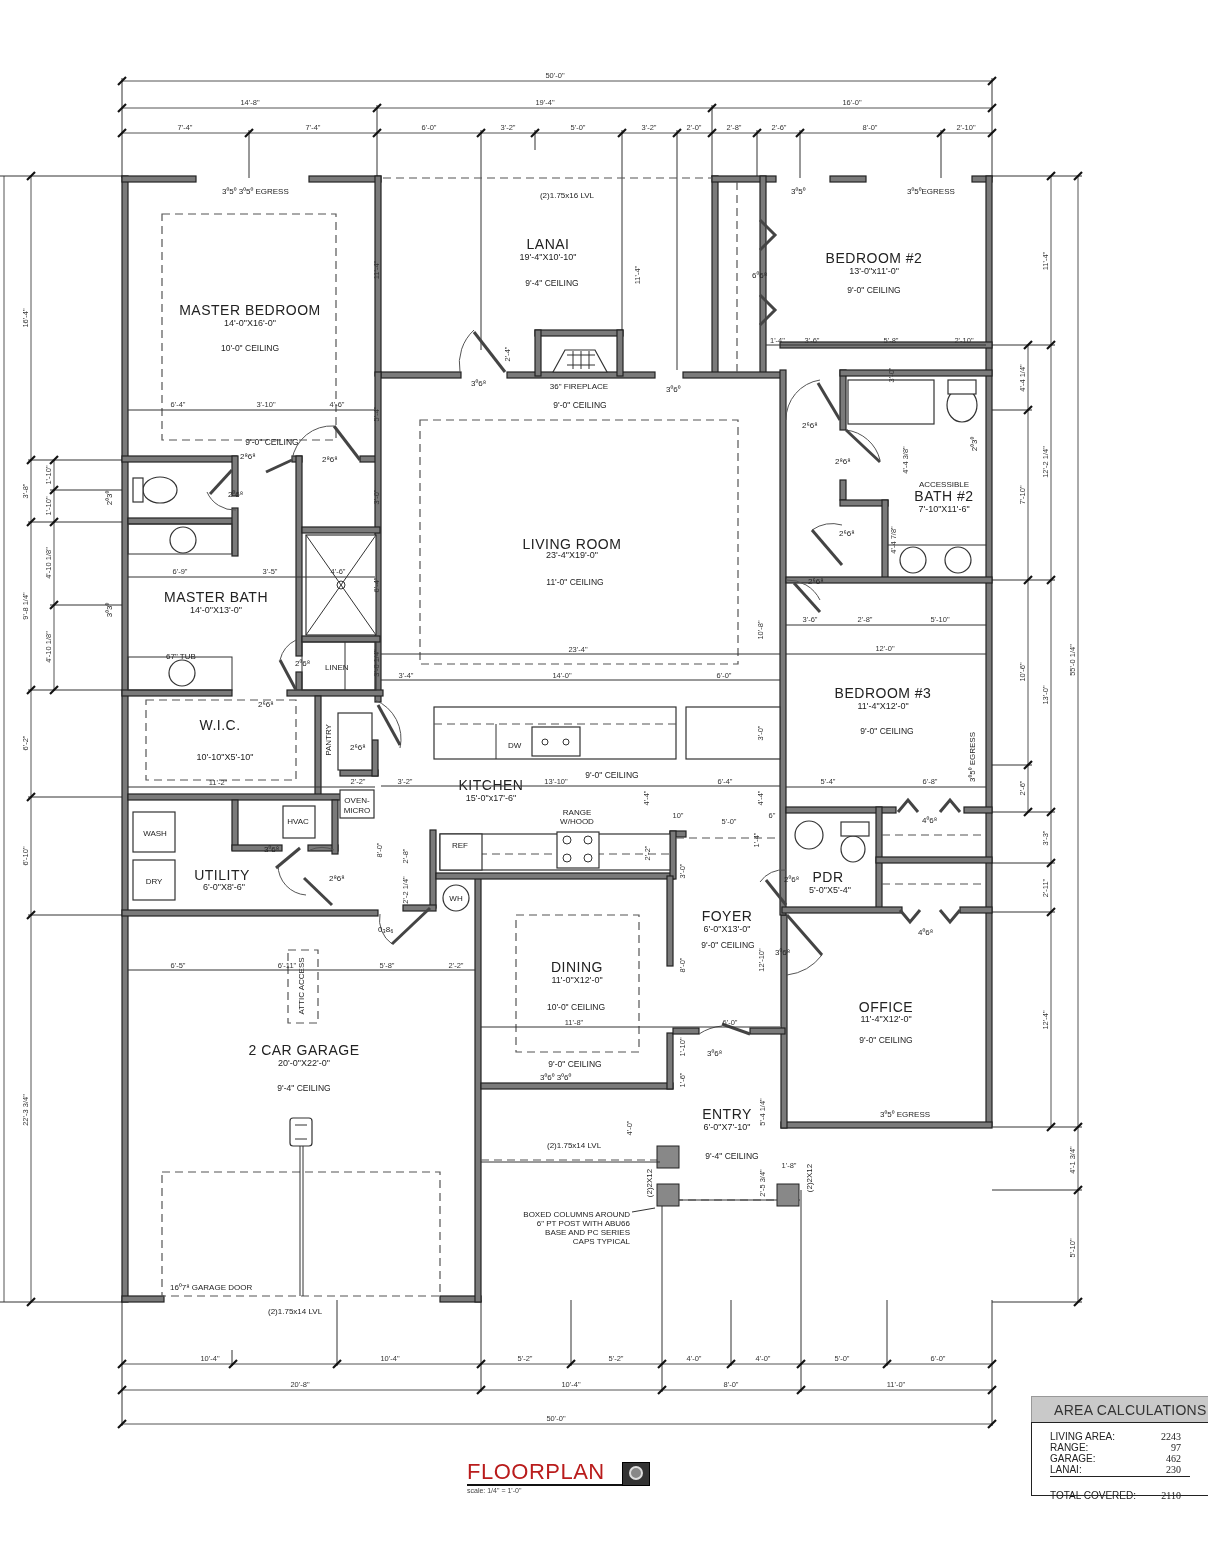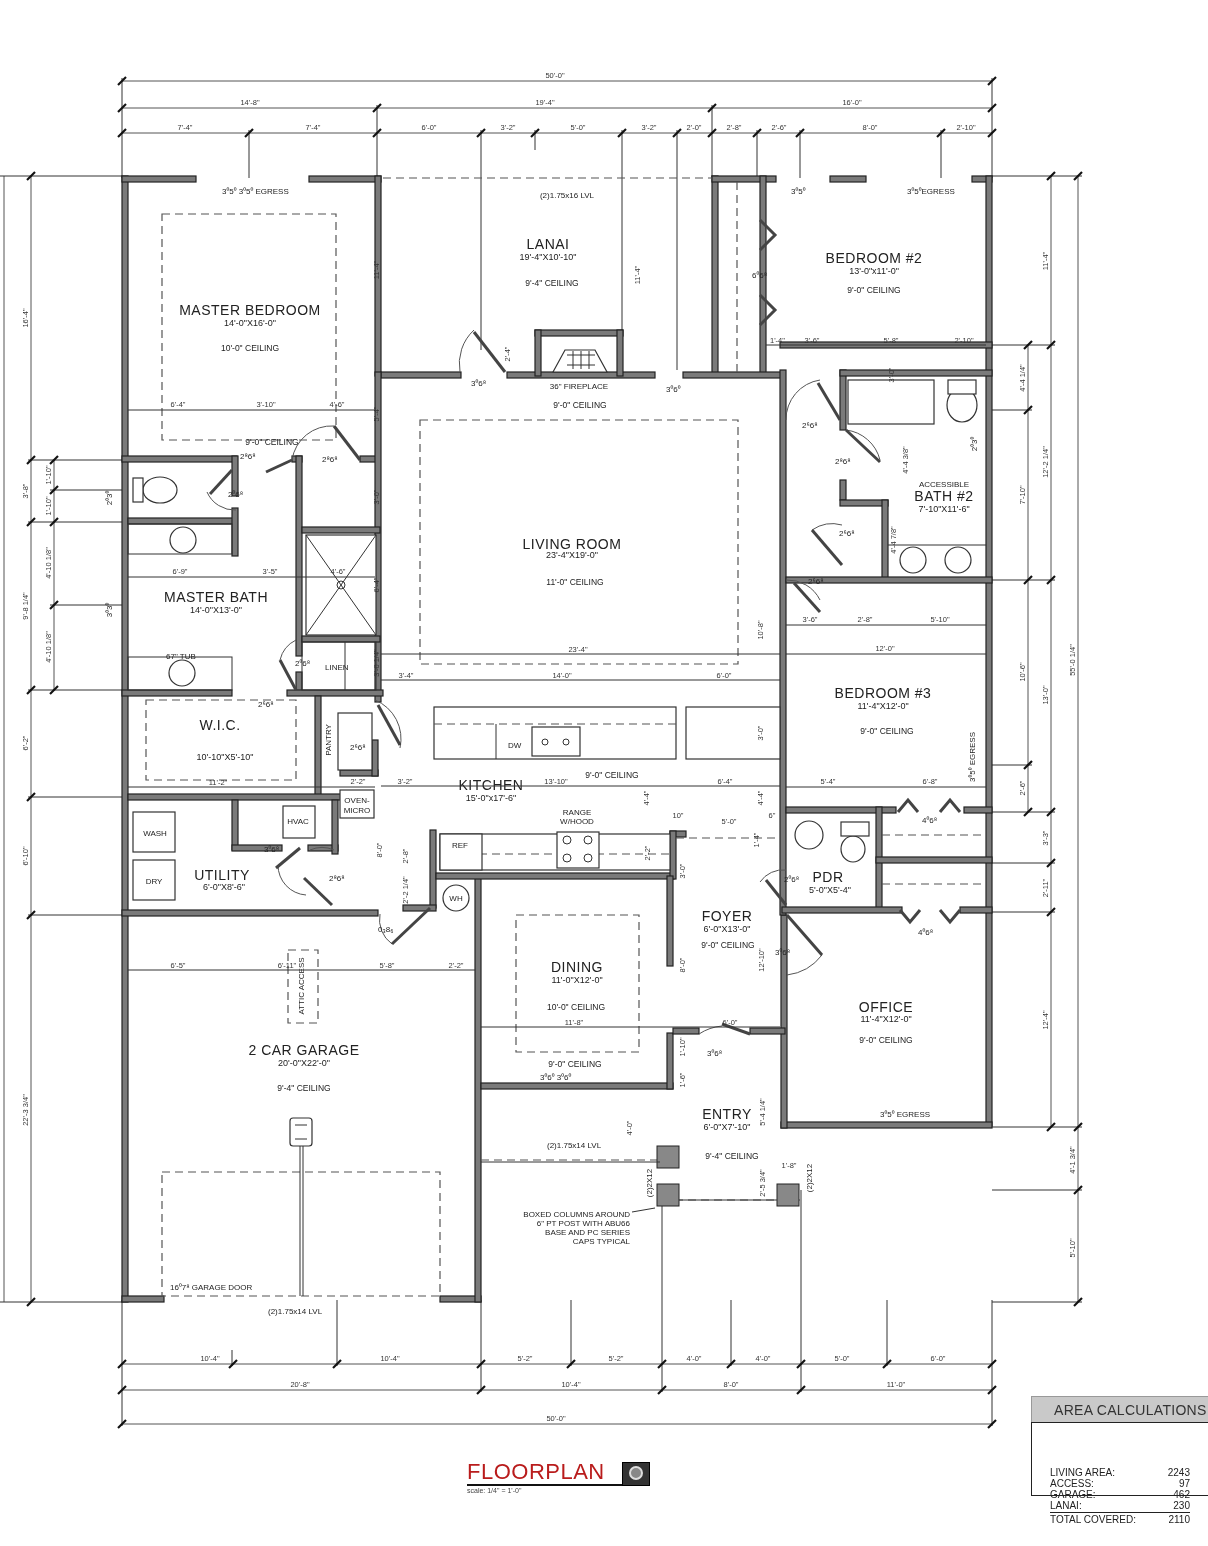--- a/index.html
+++ b/index.html
@@ -17,24 +17,24 @@
   .dimtxt { font-size:7.5px; fill:#333; }
   .room { font-size:14px; fill:#222; letter-spacing:0.5px; }
   .size { font-size:9px; fill:#222; }
   .ceil { font-size:8.5px; fill:#222; }
   .lbl { font-size:8px; fill:#222; }
   .area-box { position:absolute; left:1031px; top:1422px; width:190px; height:72px;
               border:1.5px solid #222; background:#fff; }
   .area-head { position:absolute; left:1031px; top:1396px; width:190px; height:27px;
                background:#c9c9c9; border:1px solid #999; font-size:14px; color:#333;
                line-height:27px; padding-left:22px; box-sizing:border-box; letter-spacing:0.3px; }
-  .area-row { position:absolute; left:18px; width:140px; font-size:10px; color:#222; height:11px; line-height:11px;margin-top:36px; }
+  .area-row { position:absolute; left:18px; width:140px; font-size:10px; color:#222; height:11px; line-height:11px; }
   .area-row .k { position:absolute; left:0; }
-  .area-row .v { position:absolute; right:0; }
-  .area-total { border-top:1px solid #222; padding-top:1px; }
+  .area-row .v { position:absolute; right:9px;font-family:Liberation Serif, serif; }
+  .area-total { border-top:1px solid #222; padding-top:13px; }
   .title { position:absolute; left:467px; top:1460px; font-size:22px; letter-spacing:0.5px;
            color:#b91c1c; border-bottom:2px solid #111; line-height:24px; padding-right:36px; }
   .title-icon { position:absolute; left:622px; top:1462px; width:26px; height:22px; background:#333; border:1px solid #000; }
   .title-icon::after { content:""; position:absolute; left:6px; top:3px; width:14px; height:14px; border-radius:50%; background:#888; border:2px solid #ddd; box-sizing:border-box; }
   .scale { position:absolute; left:467px; top:1487px; font-size:7px; color:#444; }
 </style>
 </head>
 <body>
 
 <svg id="plan" viewBox="0 0 1208 1546" xmlns="http://www.w3.org/2000/svg">
@@ -656,21 +656,21 @@
   </g>
 </svg>
 
 <div class="area-head">AREA CALCULATIONS</div>
 <div class="area-box">
   <div class="area-row" style="top:8px;">
     <span class="k">LIVING AREA:</span>
     <span class="v">2243</span>
   </div>
   <div class="area-row" style="top:19px;">
-    <span class="k">ACCESS:</span>
+    <span class="k">RANGE:</span>
     <span class="v">97</span>
   </div>
   <div class="area-row" style="top:30px;">
     <span class="k">GARAGE:</span>
     <span class="v">462</span>
   </div>
   <div class="area-row" style="top:41px;text-align:right;">
     <span class="k">LANAI:</span>
     <span class="v">230</span>
   </div>

